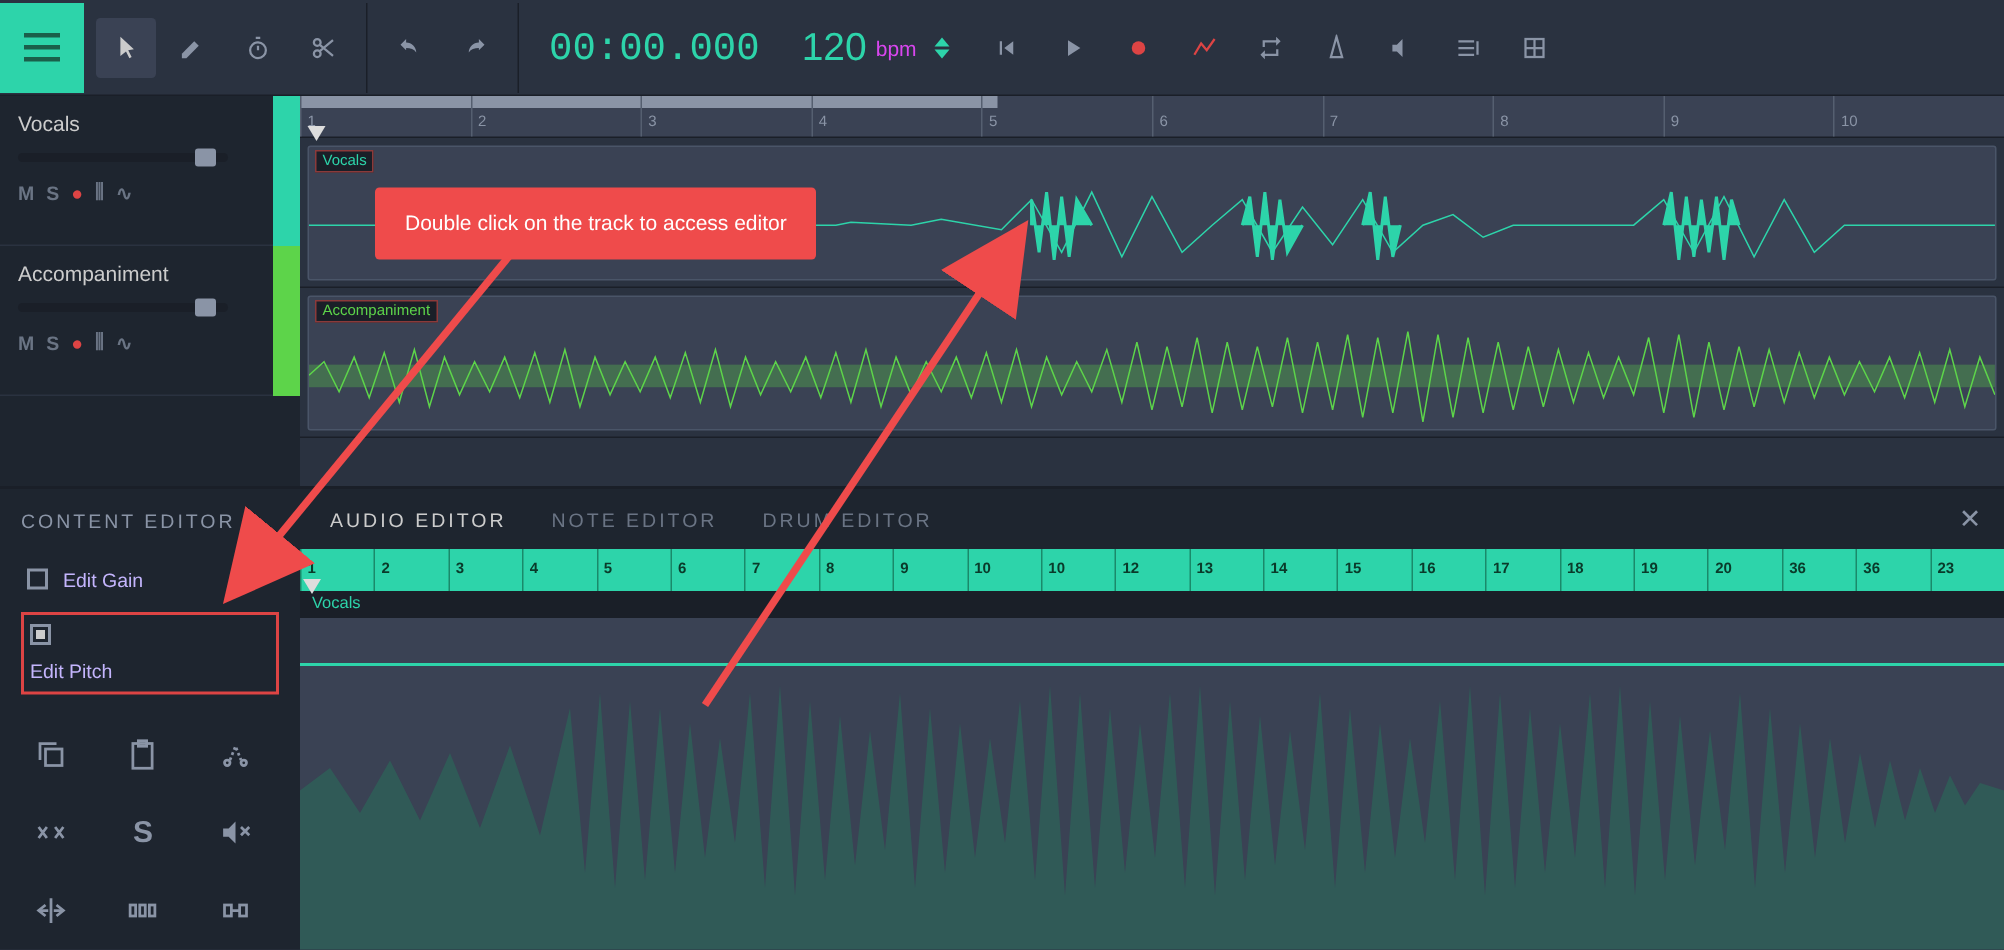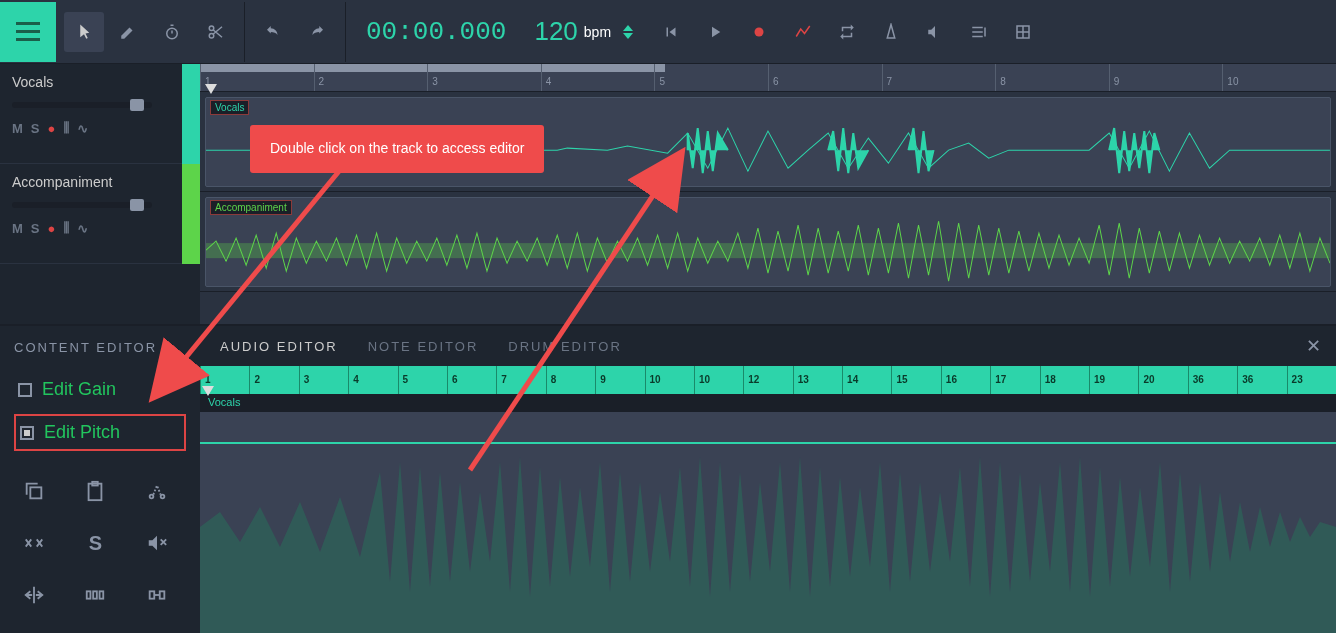--- a/index.html
+++ b/index.html
@@ -8,21 +8,21 @@
 .toolbar { height: 64px; background: #2a3240; display: flex; align-items: center; border-bottom: 1px solid #1a1f28; }
 .hamburger { width: 56px; height: 60px; background: #2dd4aa; display: flex; flex-direction: column; justify-content: center; align-items: center; gap: 5px; cursor: pointer; }
 .hamburger span { width: 24px; height: 3px; background: #1a5f4a; }
 .tool-group { display: flex; align-items: center; height: 60px; border-right: 1px solid #1a1f28; padding: 0 8px; gap: 4px; }
 .tool-btn { width: 40px; height: 40px; display: flex; align-items: center; justify-content: center; color: #8a94a6; cursor: pointer; border-radius: 3px; }
 .tool-btn.active { background: #3a4254; color: #ccc; }
 .tool-btn svg { width: 18px; height: 18px; fill: currentColor; }
 
 .timecode { color: #2dd4aa; font-size: 26px; font-family: 'Courier New', monospace; font-weight: 500; padding: 0 20px; }
 .bpm-display { color: #2dd4aa; font-size: 26px; padding: 0 8px; display: flex; align-items: center; gap: 6px; }
-.bpm-label { color: #ffffff; font-size: 14px; }
+.bpm-label { color: #d946ef; font-size: 14px; }
 .bpm-arrows { display: flex; flex-direction: column; gap: 2px; margin-left: 6px; }
 .bpm-arrows span { width: 0; height: 0; border-left: 5px solid transparent; border-right: 5px solid transparent; cursor: pointer; }
 .bpm-up { border-bottom: 6px solid #2dd4aa; }
 .bpm-down { border-top: 6px solid #2dd4aa; }
 .timesig { color: #2dd4aa; font-size: 26px; padding: 0 15px; display: flex; align-items: baseline; gap: 6px; border-right: 1px solid #1a1f28; height: 60px; }
 .sig-label { color: #6a7484; font-size: 14px; }
 
 .transport-group { display: flex; align-items: center; gap: 4px; padding: 0 10px; }
 .record-btn { color: #d44; }
 
@@ -47,22 +47,22 @@
 
 .track-lane { height: 100px; border-bottom: 1px solid #1a1f28; position: relative; background: #2a3240; }
 .clip { position: absolute; left: 5px; top: 5px; right: 5px; height: 90px; background: #3a4254; border: 1px solid #4a5568; border-radius: 2px; overflow: hidden; }
 .clip-label { position: absolute; left: 4px; top: 2px; font-size: 10px; color: #2dd4aa; background: #1a1f28; padding: 1px 4px; border: 1px solid #8b3a3a; }
 .clip-label.green { color: #5dd44a; }
 .waveform { position: absolute; left: 0; right: 0; top: 15px; bottom: 0; }
 
 .editor-section { display: flex; height: 315px; border-top: 2px solid #1a1f28; }
 .content-panel { width: 200px; background: #1e252f; padding: 14px; }
 .content-title { color: #8a94a6; font-size: 13px; letter-spacing: 2px; font-weight: 500; margin-bottom: 18px; }
-.edit-option { display: flex; align-items: center; gap: 10px; padding: 6px 4px; color: #22c55e; font-size: 18px; cursor: pointer; margin-bottom: 8px; }
-.edit-option.highlighted { border: 2px solid #d44; }
+.edit-option { display: flex; gap: 10px; padding: 6px 4px; color: #c4b5fd; font-size: 13px; cursor: pointer; margin-bottom: 8px; }
+.edit-option.highlighted { border: 2px solid #d44; flex-direction: column; }
 .checkbox { width: 14px; height: 14px; border: 2px solid #8a94a6; display: inline-block; position: relative; }
 .checkbox.checked::after { content: ''; position: absolute; left: 2px; top: 2px; width: 6px; height: 6px; background: #ccc; }
 .tool-grid { display: grid; grid-template-columns: repeat(3, 1fr); gap: 12px; margin-top: 20px; }
 .tool-grid-btn { width: 40px; height: 40px; display: flex; align-items: center; justify-content: center; color: #8a94a6; cursor: pointer; }
 
 .editor-main { flex: 1; background: #2a3240; }
 .editor-tabs { height: 40px; background: #1e252f; display: flex; align-items: center; padding: 0 20px; gap: 30px; position: relative; }
 .editor-tab { color: #6a7484; font-size: 13px; letter-spacing: 2px; cursor: pointer; }
 .editor-tab.active { color: #ccc; }
 .editor-close { position: absolute; right: 15px; color: #8a94a6; cursor: pointer; font-size: 18px; }

